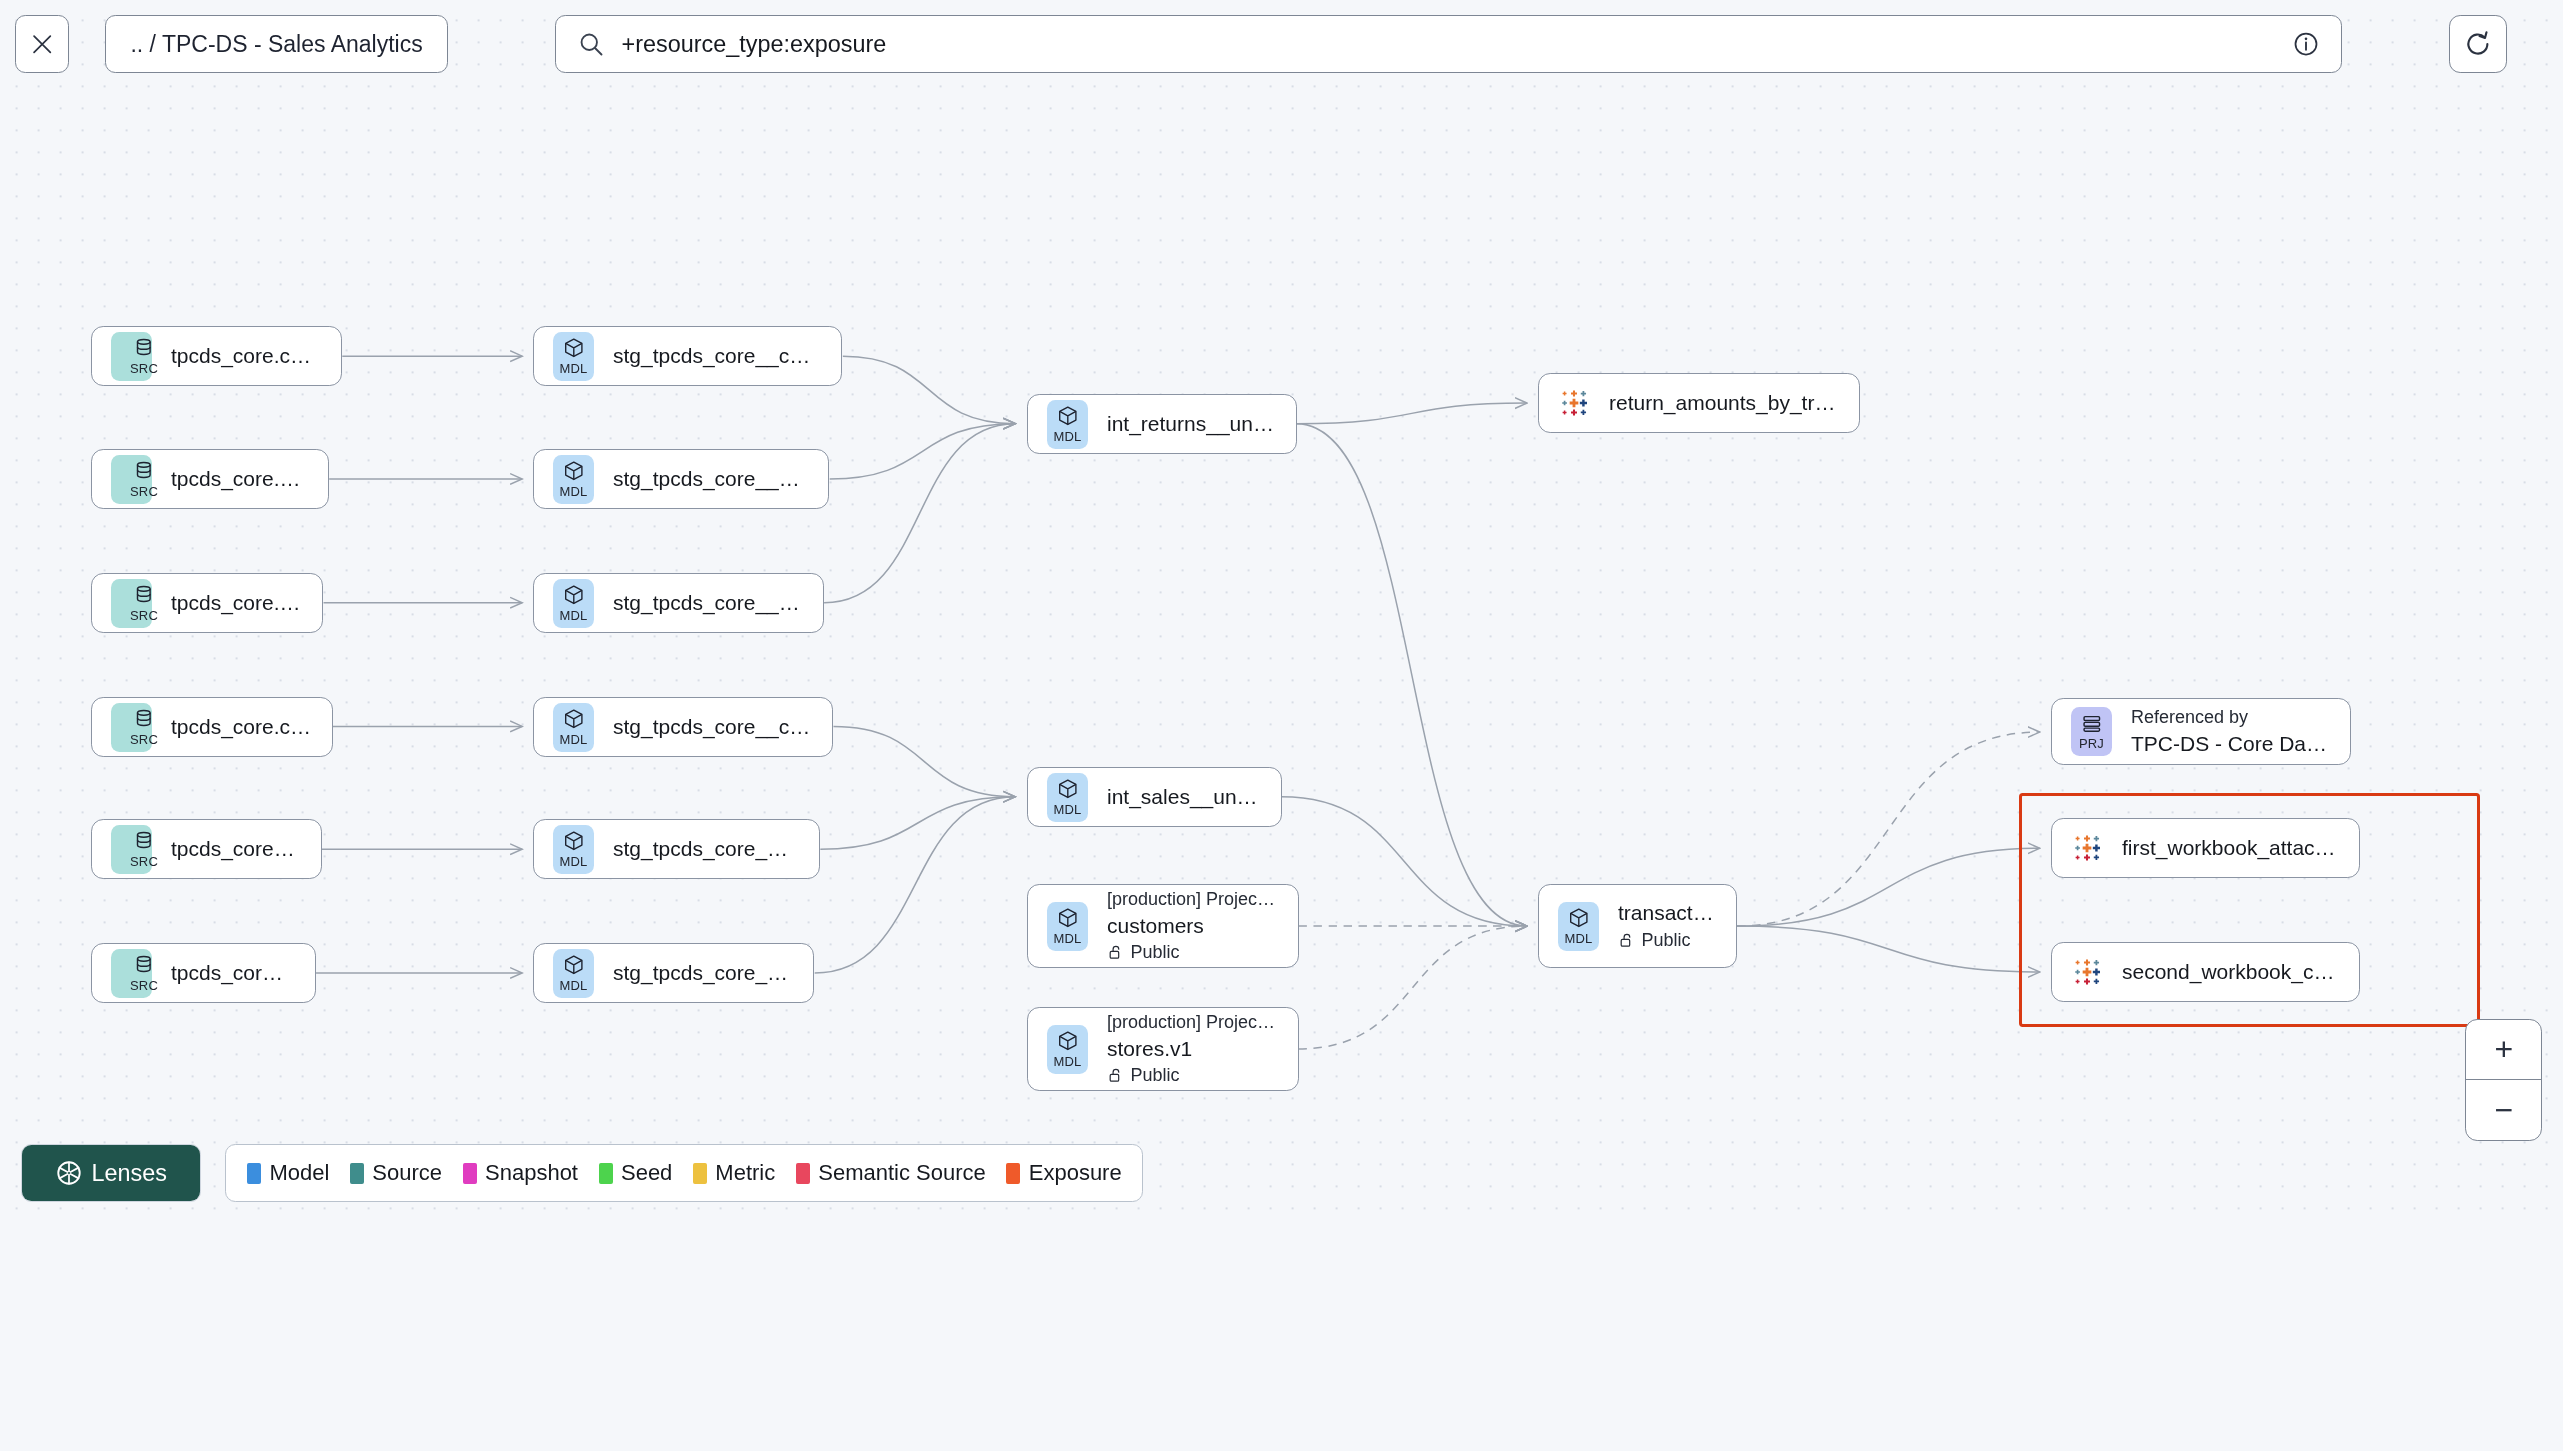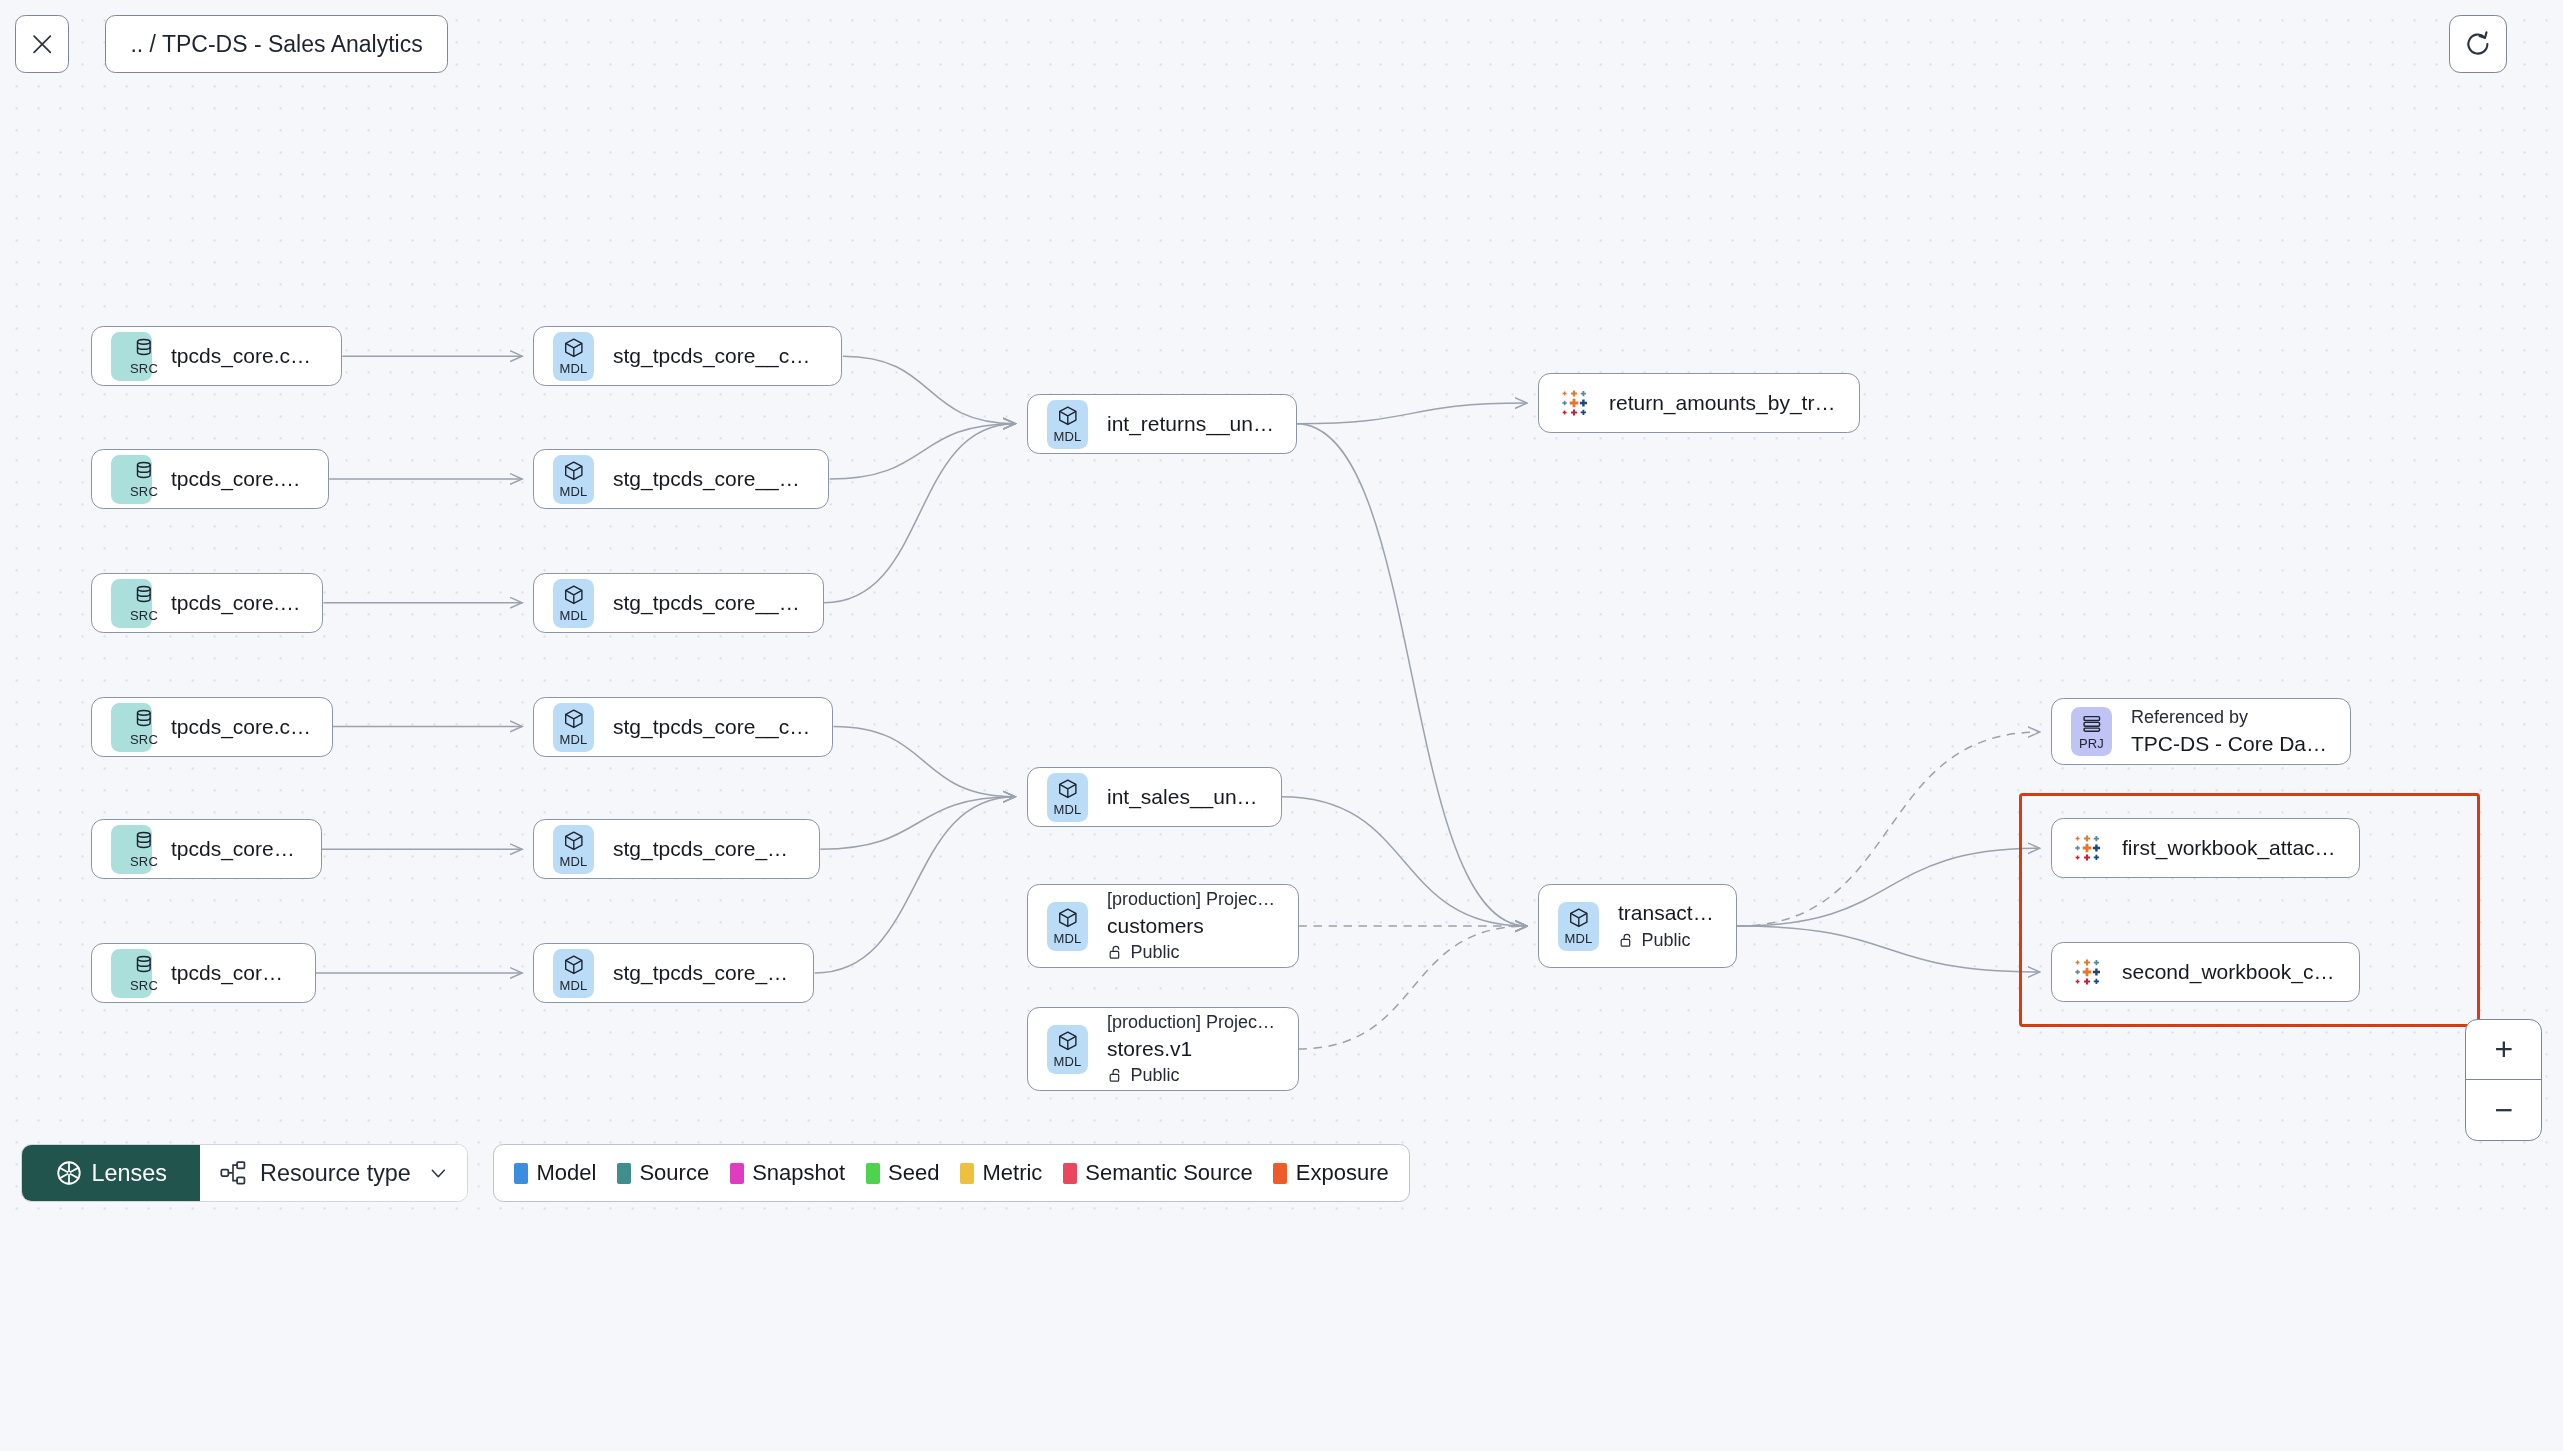--- a/index.html
+++ b/index.html
@@ -162,20 +162,32 @@
     <div class="close-btn">
       <svg viewBox="0 0 24 24" width="24.4" height="24.4">
         <path d="M4 4 L20 20 M20 4 L4 20" stroke="#2b3240" stroke-width="1.7" fill="none" stroke-linecap="round"></path>
       </svg>
     </div>
 
     <div class="breadcrumb-btn">
       <span>.. / TPC-DS - Sales Analytics</span>
     </div>
 
+    <div class="searchbar">
+      <svg class="s-icon" viewBox="0 0 24 24">
+        <circle cx="10.5" cy="10.5" r="6.6" stroke="#3a4250" stroke-width="1.6" fill="none"></circle>
+        <path d="M15.4 15.4 L21 21" stroke="#3a4250" stroke-width="1.6" fill="none" stroke-linecap="round"></path>
+      </svg>
+      <div class="search-value">+resource_type:exposure</div>
+      <svg class="info-icon" viewBox="0 0 24 24">
+        <circle cx="12" cy="12" r="9" stroke="#2b3240" stroke-width="1.5" fill="none"></circle>
+        <circle cx="12" cy="7.6" r="1.1" fill="#2b3240"></circle>
+        <path d="M12 10.6 V17" stroke="#2b3240" stroke-width="1.6" stroke-linecap="round"></path>
+      </svg>
+    </div>
 
     <div class="refresh-btn">
       <svg viewBox="0 0 24 24" width="30" height="30">
         <path d="M19.5 12a7.6 7.6 0 1 1-2.3-5.4" stroke="#2b3240" stroke-width="1.7" fill="none" stroke-linecap="round"></path>
         <path d="M18.8 2.6 L17.6 7.1 L13.2 5.6" stroke="#2b3240" stroke-width="1.7" fill="none" stroke-linecap="round" stroke-linejoin="round"></path>
       </svg>
     </div>
   </div>
 
   <div id="canvas">
@@ -512,32 +524,20 @@
 
   <div class="bottom-left">
     <div class="lens-group">
       <div class="lens-left">
         <svg viewBox="0 0 24 24">
           <circle cx="12" cy="12" r="9.2" stroke="#fff" stroke-width="1.6" fill="none"></circle>
           <path d="M12 2.8 L12 10.4 M20.2 7.4 L13.3 11.2 M20.2 16.6 L13.3 12.8 M12 21.2 L12 13.6 M3.8 16.6 L10.7 12.8 M3.8 7.4 L10.7 11.2" stroke="#fff" stroke-width="1.5" fill="none" stroke-linecap="round"></path>
         </svg>
         <span>Lenses</span>
       </div>
-      <div class="lens-right">
-        <svg class="net-icon" viewBox="0 0 24 24">
-          <rect x="2" y="9.2" width="6" height="5.4" rx="1" stroke="#2b3240" stroke-width="1.5" fill="none"></rect>
-          <rect x="15.5" y="2.6" width="6.3" height="5.4" rx="1" stroke="#2b3240" stroke-width="1.5" fill="none"></rect>
-          <rect x="15.5" y="15.8" width="6.3" height="5.4" rx="1" stroke="#2b3240" stroke-width="1.5" fill="none"></rect>
-          <path d="M8 11.9 H12 V5.3 H15.5 M12 11.9 V18.5 H15.5" stroke="#2b3240" stroke-width="1.4" fill="none"></path>
-        </svg>
-        <span>Resource type</span>
-        <svg class="chev" viewBox="0 0 24 24">
-          <path d="M5 8.5 L12 16 L19 8.5" stroke="#2b3240" stroke-width="1.7" fill="none" stroke-linecap="round" stroke-linejoin="round"></path>
-        </svg>
-      </div>
     </div>
 
     <div class="legend" id="legend">
         <div class="legend-item">
           <span class="legend-sw" style="background:#3b8ede"></span>
                  <span>Model</span>
         </div>
         <div class="legend-item">
           <span class="legend-sw" style="background:#3f8d8c"></span>
                  <span>Source</span>

